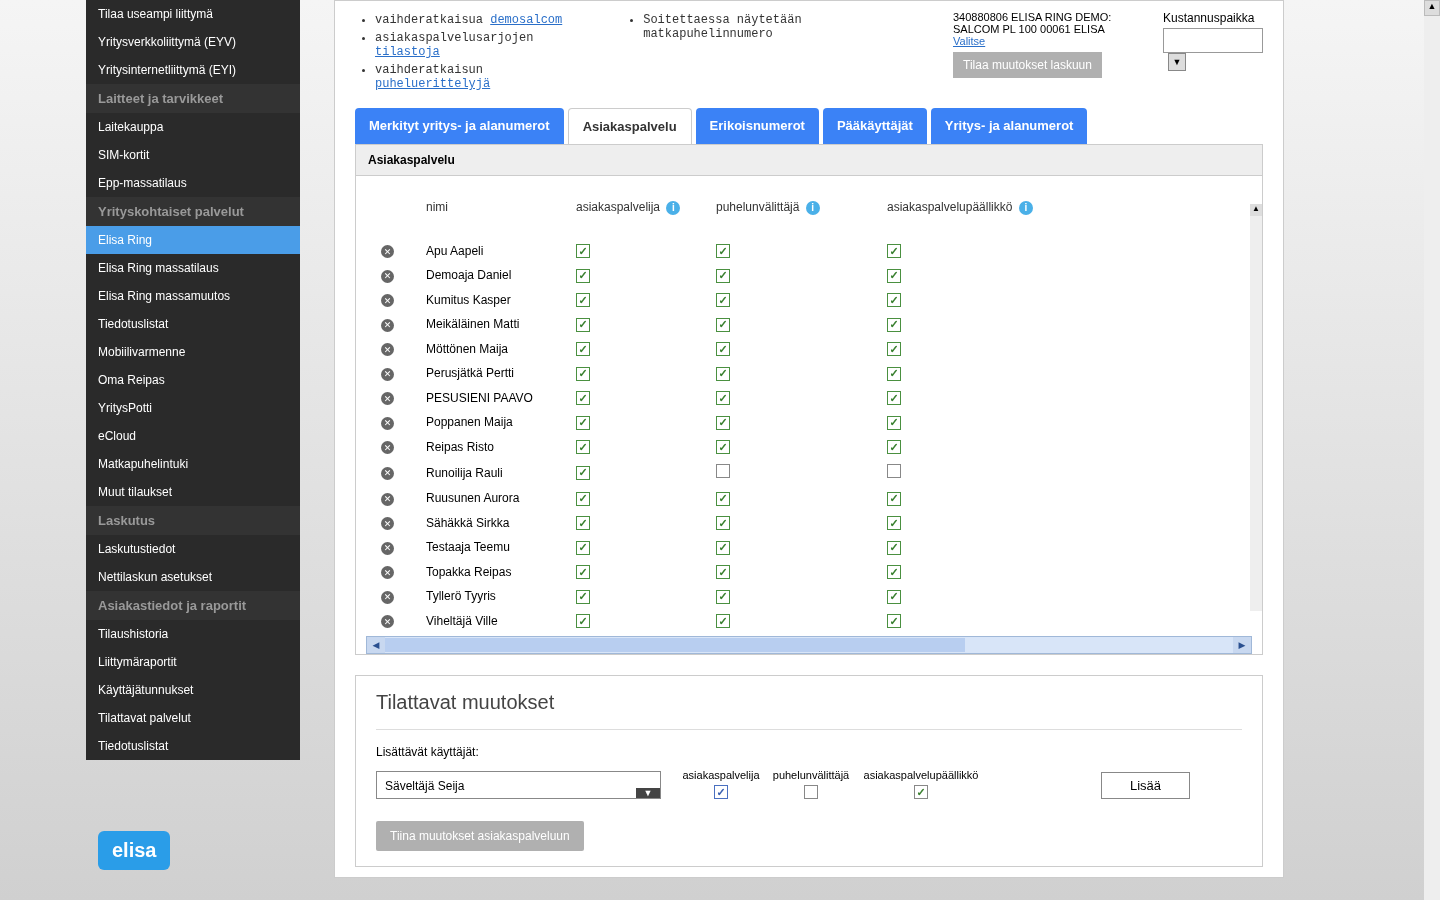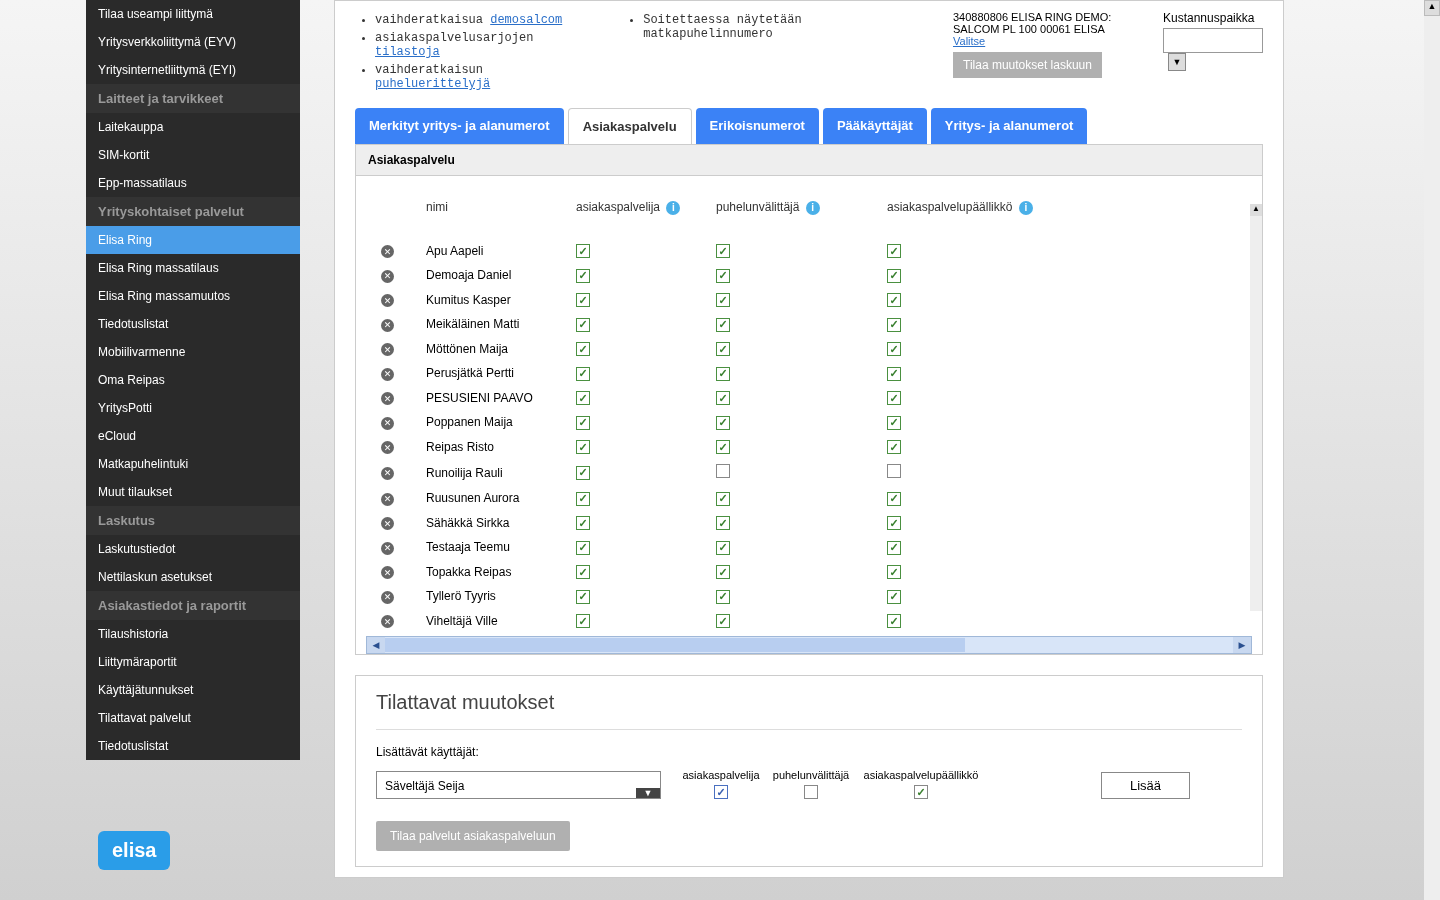--- a/index.html
+++ b/index.html
@@ -288,21 +288,21 @@
               <span id="ckb" class="chk2"></span>
             </div>
             <div class="changes-col wide">
               <div>asiakaspalvelupäällikkö</div>
               <span id="ckc" class="chk2 green checked"></span>
             </div>
           </div>
           <button class="add-btn">Lisää</button>
         </div>
       </div>
-      <button class="submit-btn">Tilaa palvelut asiakaspalveluun</button>
+      <button class="submit-btn">Tiina muutokset asiakaspalveluun</button>
     </div>
   </div>
 
   <div class="logo">elisa</div>
 
   <div class="browser-scroll">
     <div class="browser-scroll-btn">▲</div>
   </div>
 </div>
 

